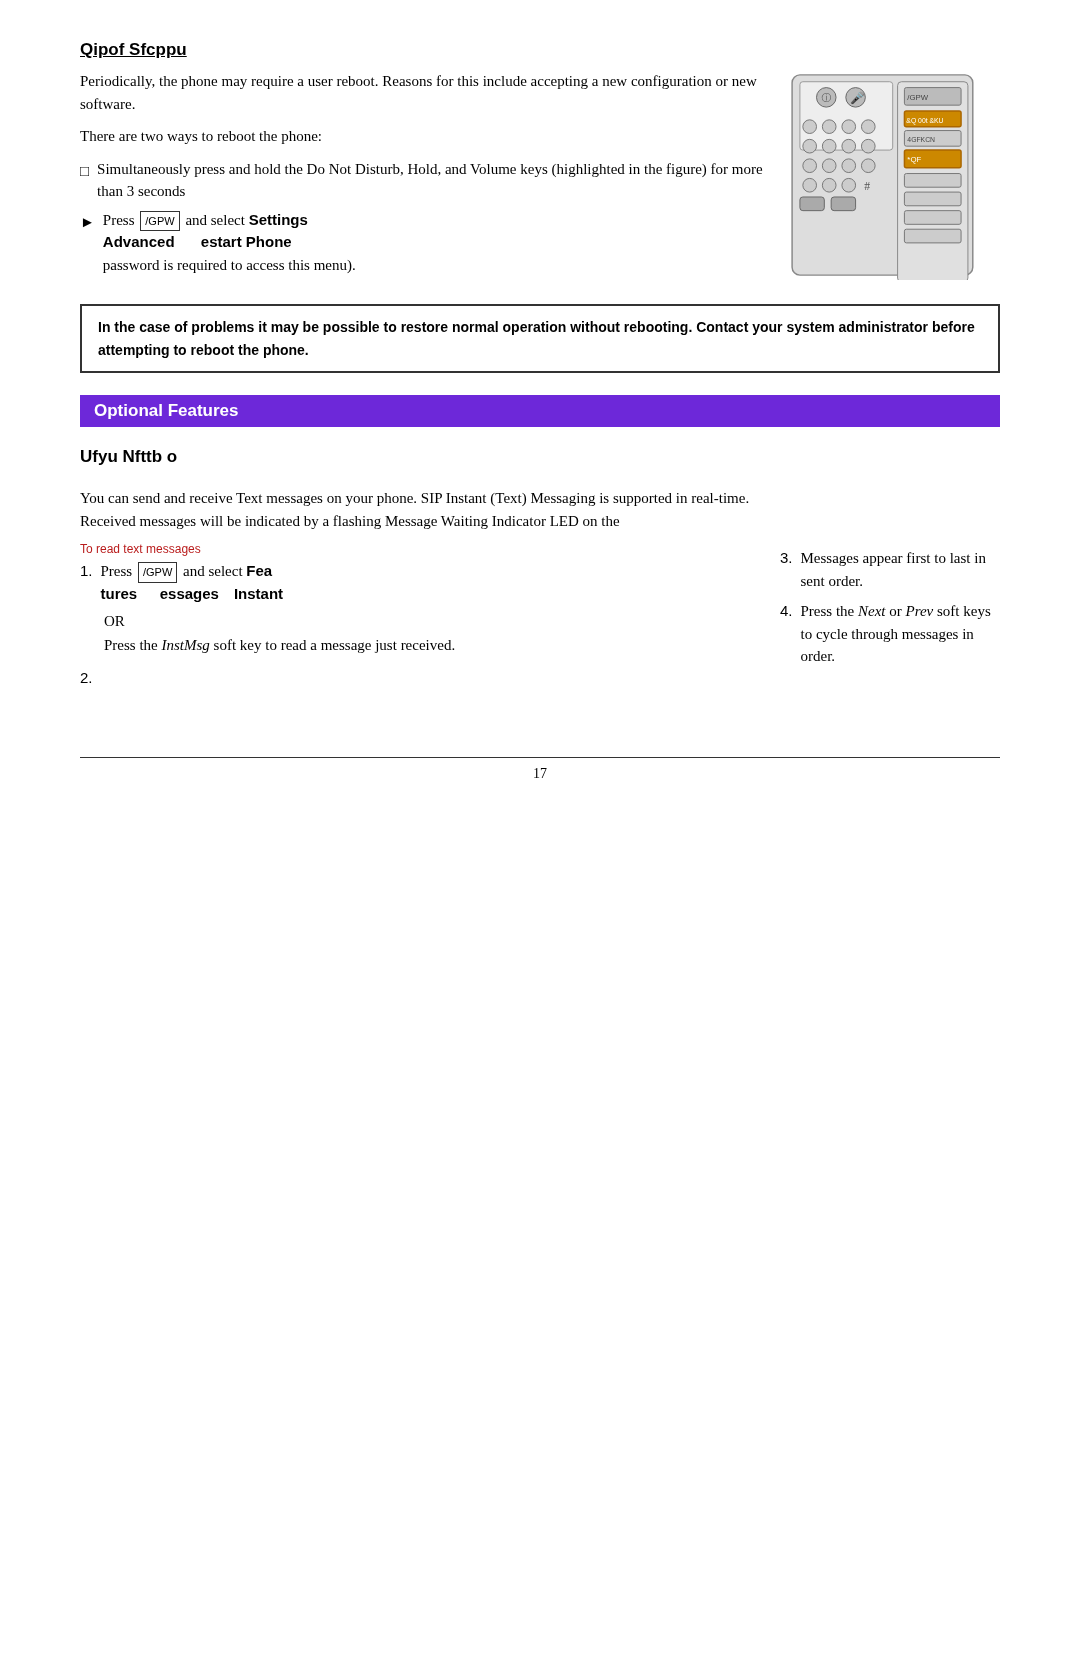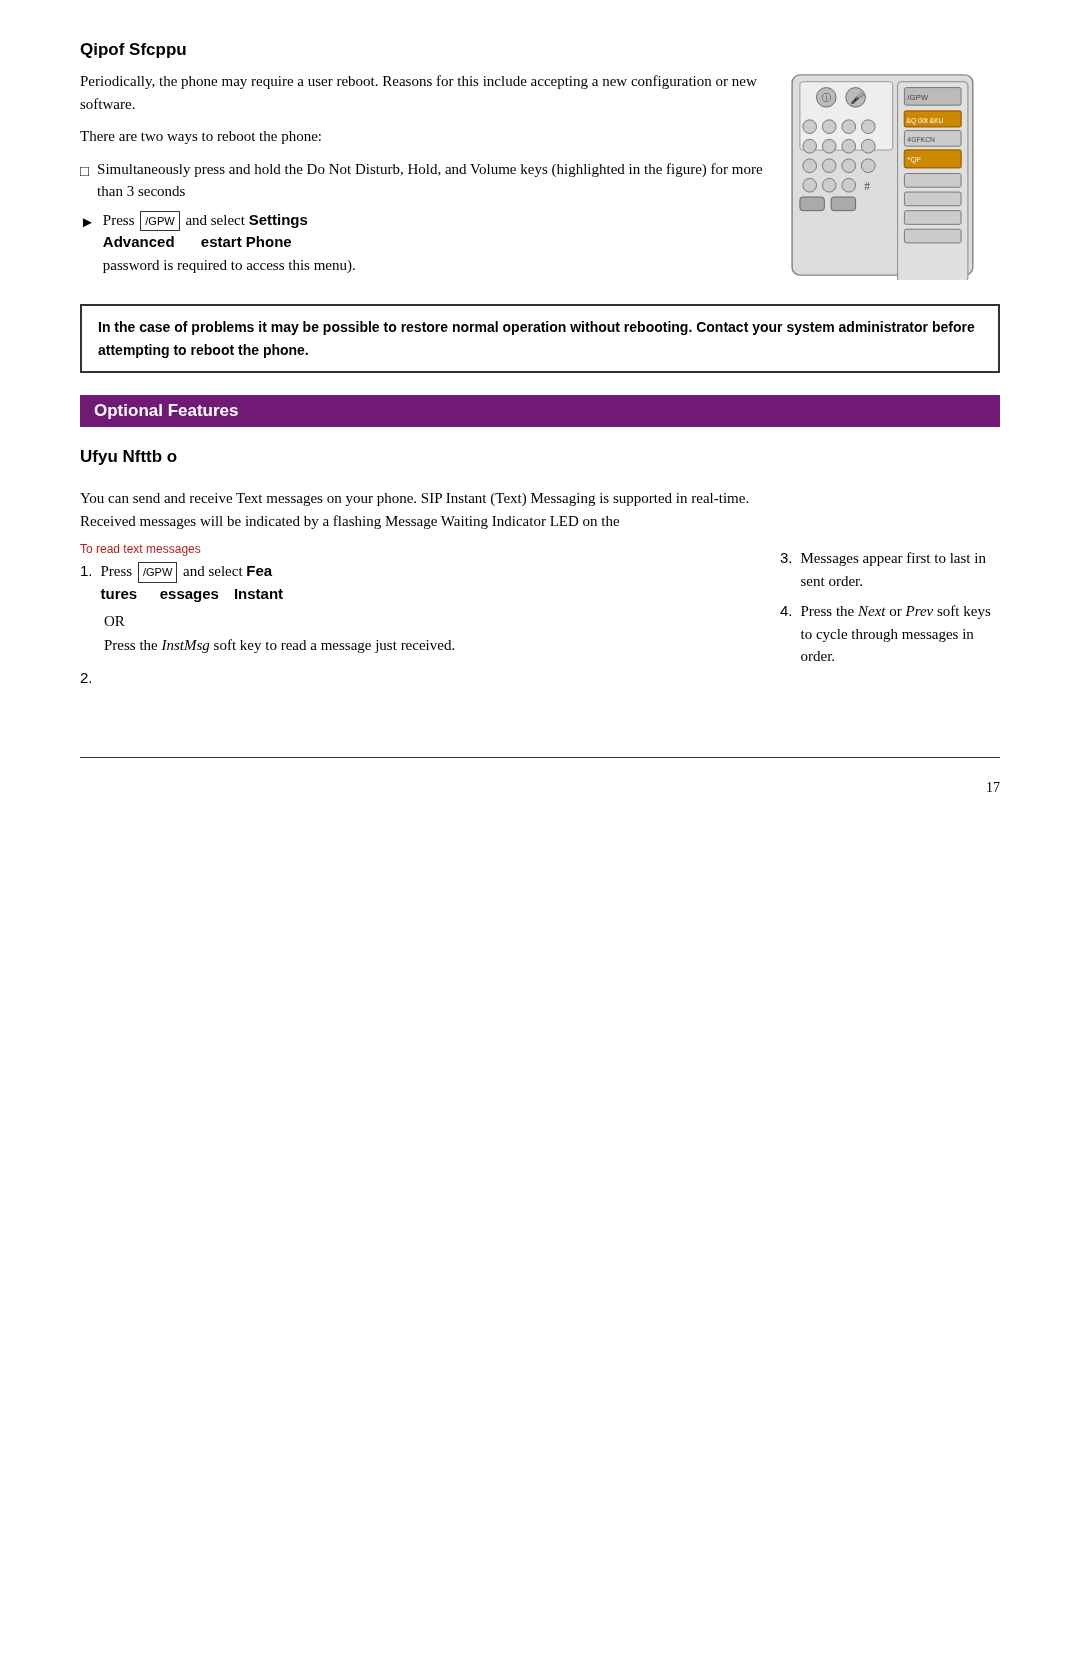--- a/index.html
+++ b/index.html
@@ -11,20 +11,21 @@
       width: 1080px;
       min-height: 1669px;
       padding: 40px 80px 60px 80px;
     }
 
     .section-title {
       font-size: 17px;
       font-weight: bold;
       margin-bottom: 10px;
       font-family: Arial, sans-serif;
+      text-decoration: underline;
     }
 
     .body-text {
       font-size: 15px;
       line-height: 1.5;
       margin-bottom: 10px;
     }
 
     .two-col {
       display: flex;
@@ -92,21 +93,21 @@
       padding: 10px 16px;
       margin: 18px 0 22px 0;
       font-family: Arial, sans-serif;
       font-size: 14px;
       font-weight: bold;
       line-height: 1.6;
     }
 
     
     .optional-features-header {
-      background: #701a75;
+      background: #6d28d9;
       color: #fff;
       font-family: Arial, sans-serif;
       font-weight: bold;
       font-size: 17px;
       padding: 6px 14px;
       margin-bottom: 20px;
     }
 
     .subsection-title {
       font-size: 17px;
@@ -143,24 +144,24 @@
       margin-bottom: 4px;
     }
 
     .or-line {
       margin: 4px 0 4px 24px;
       font-size: 15px;
       font-family: 'Times New Roman', Times, serif;
     }
 
     .page-footer {
-      text-align: right;
+      text-align: center;
       margin-top: 60px;
       border-top: 1px solid #333;
-      padding-top: 22px;
+      padding-top: 8px;
       font-size: 14px;
     }
 
     .italic-text {
       font-style: italic;
     }
   </style>
 </head>
 <body>
 

